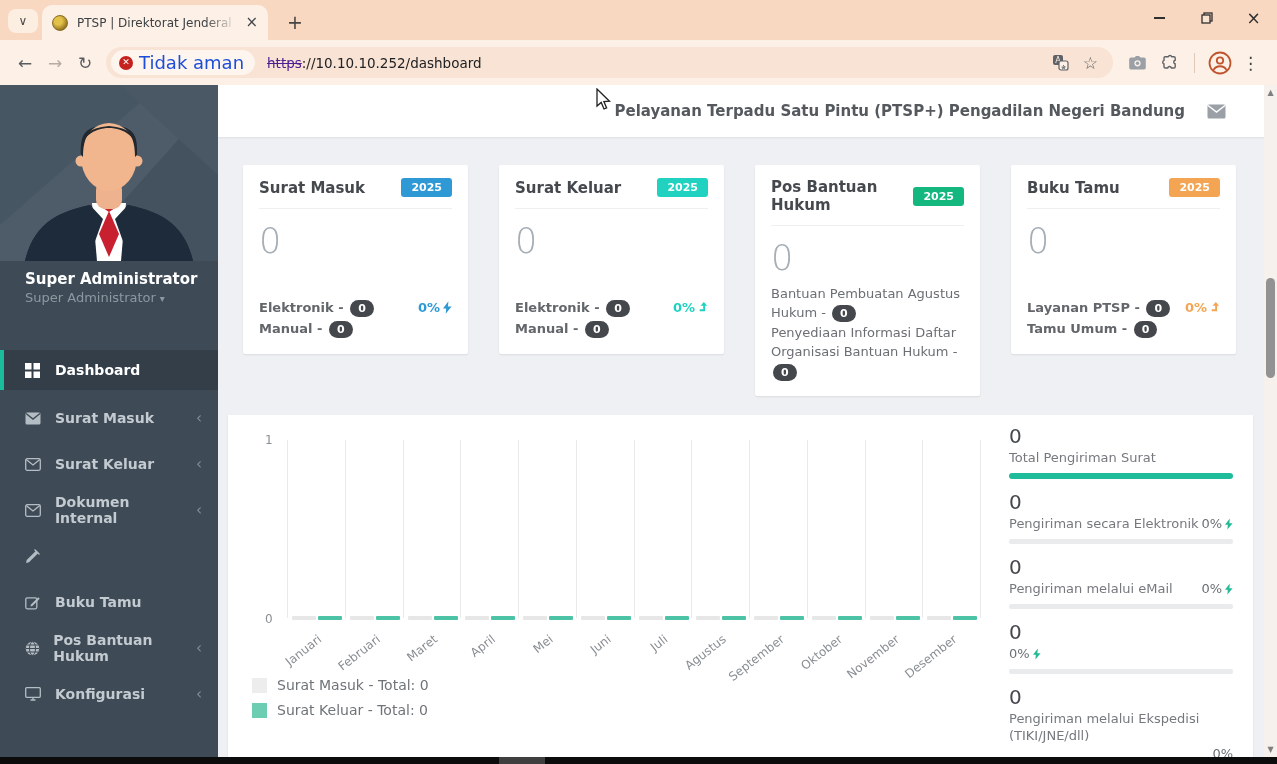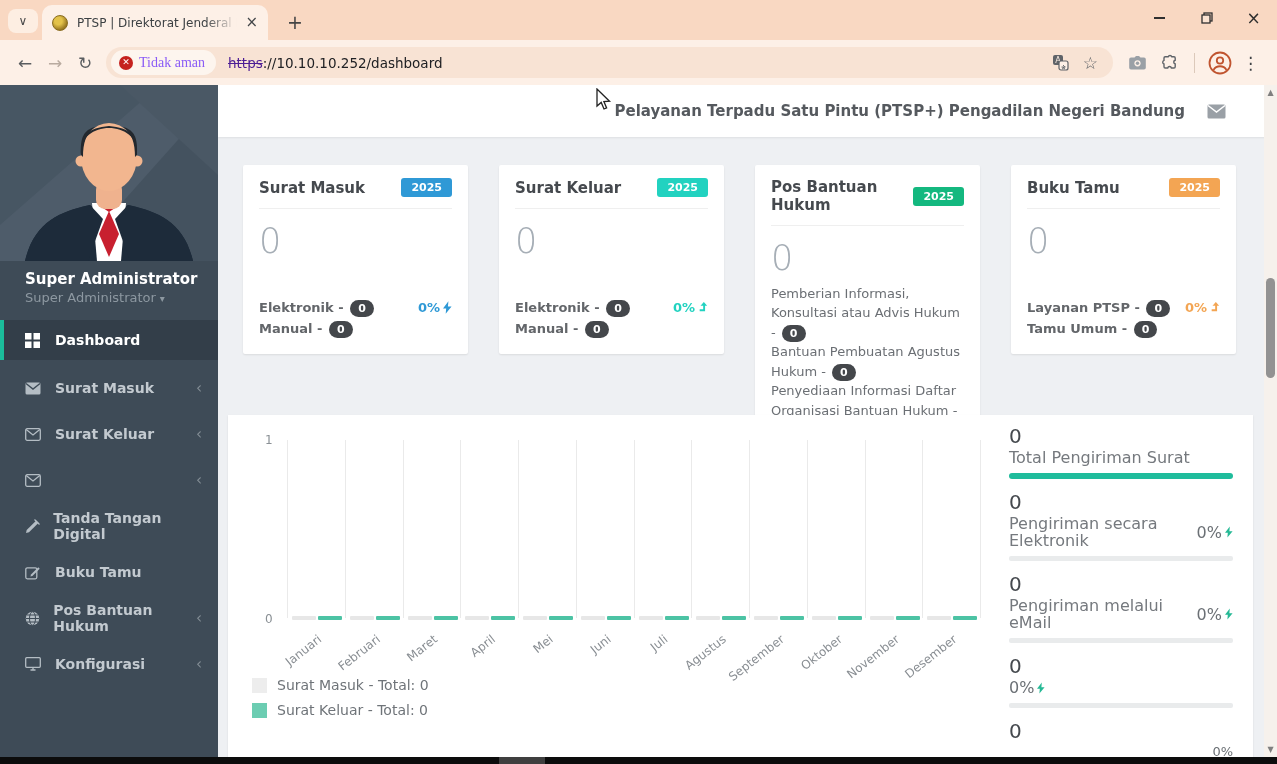--- a/index.html
+++ b/index.html
@@ -25,40 +25,40 @@
   .close-glyph { font-size:17px; line-height:1; }
 
   .toolbar { height:45px; background:#fdf0e7; display:flex; align-items:center; padding:0 10px; }
   .nav-btn { width:30px; height:30px; display:flex; align-items:center; justify-content:center; font-size:17px; color:#5a5d60; }
   .nav-btn.disabled { color:#b9aba0; }
   .omnibox { flex:1; height:31px; background:#f8e3d4; border-radius:16px; display:flex; align-items:center;
     padding:0 8px 0 5px; margin:0 8px 0 6px; }
   .sec-chip { background:#fdf5ee; border-radius:13px; height:25px; display:flex; align-items:center; padding:0 11px 0 8px; }
   .sec-chip-icon { width:14px; height:14px; border-radius:50%; background:#c5221f; color:#fff; font-size:9px;
     display:flex; align-items:center; justify-content:center; margin-right:6px; line-height:1; }
-  .sec-chip-text { color:#8b5cf6; font-size:14px;font-family:Liberation Serif, serif; }
+  .sec-chip-text { color:#1d4ed8; font-size:18px; }
   .url-text { margin-left:12px; font-size:13.5px; color:#202124; flex:1; white-space:nowrap; overflow:hidden; }
   .url-https { color:#4c1d95; text-decoration:line-through; }
   .omni-icon { margin:0 7px; color:#5f6368; display:flex; align-items:center; }
   .star-icon { font-size:17px; }
   .ext-area { display:flex; align-items:center; }
   .toolbar-divider { width:1px; height:20px; background:#dcc9ba; margin:0 9px; }
   .profile-btn { margin:0 4px; }
   .menu-dots { font-size:17px; color:#3f4246; margin:0 8px 0 6px; }
 
   
   .page { position:absolute; top:85px; left:0; right:0; bottom:0; display:flex; background:#eef0f3; }
 
   
   .sidebar { width:218px; background:#3e4b57; flex-shrink:0; position:relative; }
   .avatar-wrap { height:176px; background:#4e5c6a; overflow:hidden; }
   .user-name { margin:9px 0 0 25px; color:#ffffff; font-size:15px; font-weight:bold; }
   .user-role { margin:2px 0 0 25px; color:#8d98a1; font-size:13px; }
   .caret { font-size:10px; color:#8d98a1; margin-left:4px; }
-  .menu { margin-top:15px; }
+  .menu { margin-top:45px; }
   .menu-item { height:46px; display:flex; align-items:center; padding:0 16px 0 25px; color:#c3cad0;
     font-size:14px; font-weight:600; cursor:pointer; }
   .menu-item.active { background:#333e49; border-left:4px solid #1bbc9b; padding-left:21px; color:#fff; height:40px; margin-bottom:5px; }
   .mi-icon { width:17px; margin-right:13px; display:flex; align-items:center; color:#b4bdc4; }
   .menu-item.active .mi-icon { color:#fff; }
   .mi-chevron { margin-left:auto; color:#848e96; font-size:15px; font-weight:normal; }
 
   
   .main { flex:1; position:relative; overflow:hidden; }
   .topbar { height:52px; background:#fff; display:flex; align-items:center; justify-content:flex-end;
@@ -93,21 +93,21 @@
   .ytick.t1 { left:-22px; top:-7px; }
   .ytick.t0 { left:-22px; bottom:-8px; }
   .mlabel { position:absolute; top:192px; font-size:12px; color:#898e93; white-space:nowrap;
     transform:rotate(-38deg); transform-origin:right top; }
   .legend { position:absolute; left:24px; top:262px; }
   .legend-row { display:flex; align-items:center; margin-bottom:9px; font-size:14px; color:#6f7479; }
   .swatch { width:15px; height:15px; margin-right:10px; display:inline-block; }
 
   .rstats { position:absolute; left:781px; top:11px; width:224px; }
   .stat-value { font-size:20px; color:#45494e; line-height:20px; margin-bottom:3px; }
-  .stat-label-row { display:flex; justify-content:space-between; align-items:center; font-size:16px; color:#75797e; line-height:17px; }
+  .stat-label-row { display:flex; justify-content:space-between; align-items:center; font-size:13px; color:#75797e; line-height:17px; }
   .stat-pct { display:flex; align-items:center; gap:3px; color:#6b7075; white-space:nowrap; }
   .stat-pct-line { display:flex; justify-content:flex-end; align-items:center; gap:3px; font-size:13px; color:#6b7075; margin-top:2px; }
   .stat-bar { height:5px; background:#e9ebec; border-radius:2px; margin:7px 0 13px; }
   .stat-bar.full { background:#1fbc9c; height:6px; border-radius:3px; }
   .bolt { color:#25b995; display:flex; }
 
   
   .scrollbar { position:absolute; right:0; top:85px; bottom:7px; width:13px; background:#f6f1ec; }
   .scroll-arrow { position:absolute; left:0; width:13px; text-align:center; font-size:8px; color:#7f7f7f; }
   .scroll-thumb { position:absolute; left:2px; top:193px; width:9px; height:100px; background:#929292; border-radius:5px; }
@@ -250,30 +250,30 @@
         <span>Surat Keluar</span>
         <span class="mi-chevron">‹</span>
       </div>
       <div class="menu-item">
         <span class="mi-icon">
           <svg width="16" height="13" viewBox="0 0 16 13">
               <rect x="0.7" y="0.7" width="14.6" height="11.6" rx="1.5" fill="none" stroke="currentColor" stroke-width="1.3"></rect>
               <path d="M1.2 1.6l6.8 5.4 6.8-5.4" stroke="currentColor" stroke-width="1.3" fill="none"></path>
             </svg>
         </span>
+        <span>Dokumen Internal</span>
         <span class="mi-chevron">‹</span>
       </div>
       <div class="menu-item">
         <span class="mi-icon">
           <svg width="15" height="15" viewBox="0 0 15 15">
               <path d="M1 14l3-.7L13.6 3.7 11.3 1.4 1.7 11z" fill="currentColor"></path>
               <path d="M9.5 0.5l5 5" stroke="currentColor" stroke-width="1.2"></path>
             </svg>
         </span>
-        <span>Tanda Tangan Digital</span>
       </div>
       <div class="menu-item">
         <span class="mi-icon">
           <svg width="15" height="15" viewBox="0 0 15 15">
               <rect x="0.8" y="2.8" width="11" height="11" rx="1.5" fill="none" stroke="currentColor" stroke-width="1.3"></rect>
               <path d="M6 9.6l7.3-7.3 1.4 1.4L7.4 11l-2 .6z" fill="currentColor"></path>
             </svg>
         </span>
         <span>Buku Tamu</span>
       </div>
@@ -350,21 +350,20 @@
         </div>
       </div>
 
       <div class="card">
         <div class="card-head">
           <span class="card-title">Pos Bantuan Hukum</span>
           <span class="year-badge" style="background:#14b87f">2025</span>
         </div>
         <div class="card-value">0</div>
         <div class="posbakum-list">
-          <div class="row"><span>Pemberian Informasi, Konsultasi atau Advis Hukum -</span> <span class="cnt-badge">0</span></div>
           <div class="row"><span>Bantuan Pembuatan Agustus Hukum -</span> <span class="cnt-badge">0</span></div>
           <div class="row"><span>Penyediaan Informasi Daftar Organisasi Bantuan Hukum -</span> <span class="cnt-badge">0</span></div>
         </div>
       </div>
 
       <div class="card">
         <div class="card-head">
           <span class="card-title">Buku Tamu</span>
           <span class="year-badge" style="background:#f3a553">2025</span>
         </div>
@@ -508,20 +507,23 @@
                   <svg width="8" height="12" viewBox="0 0 10 14">
                     <path d="M6 0L0 8h3.5L3 14l6.5-8H5.5z" fill="#25b995"></path>
                   </svg>
                 </span>
               </span>
           </div>
           <div class="stat-bar"></div>
         </div>
         <div>
           <div class="stat-value">0</div>
+          <div class="stat-label-row">
+              <span>Pengiriman melalui Ekspedisi (TIKI/JNE/dll)</span>
+            </div>
           <div class="stat-pct-line">
               <span>0%</span>
             </div>
 
         </div>
 
       </div>
     </div>
   </div>
 </div>

